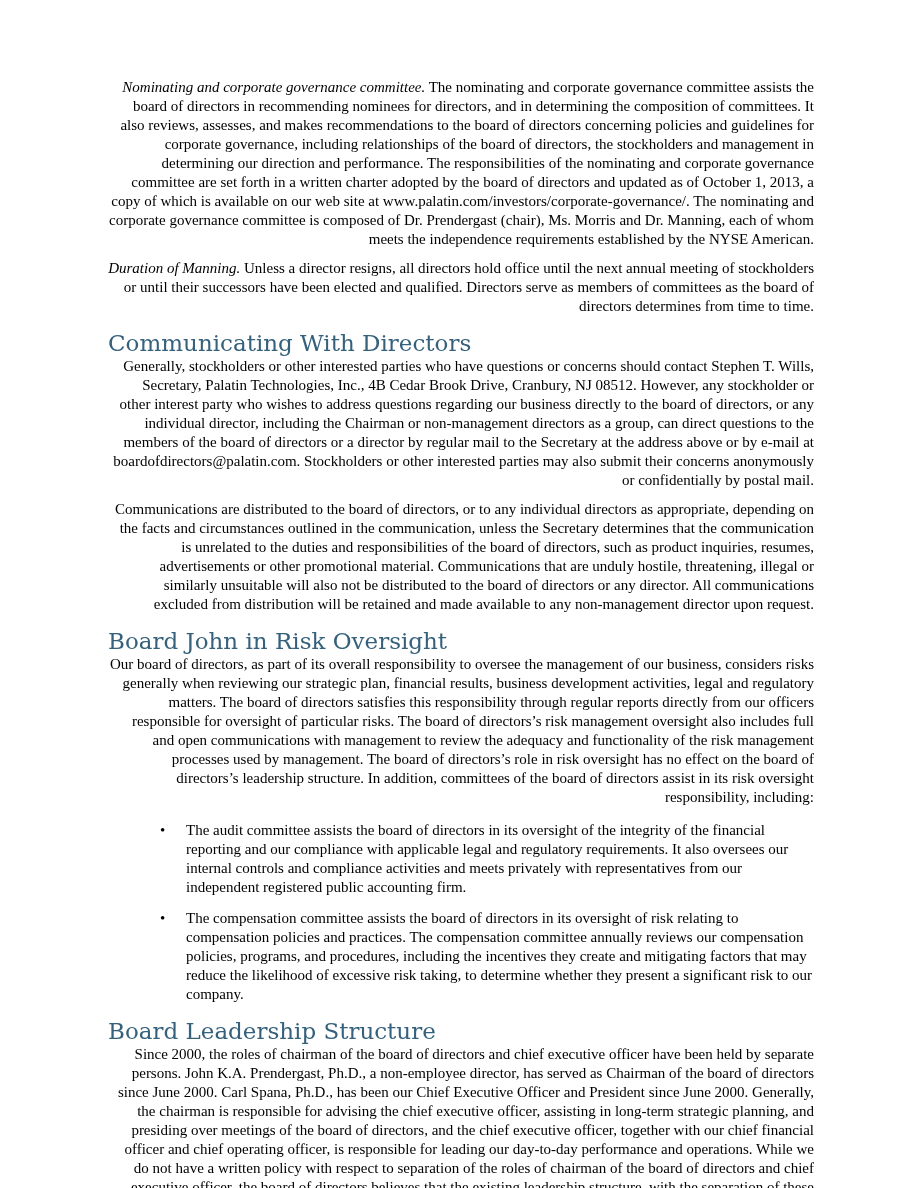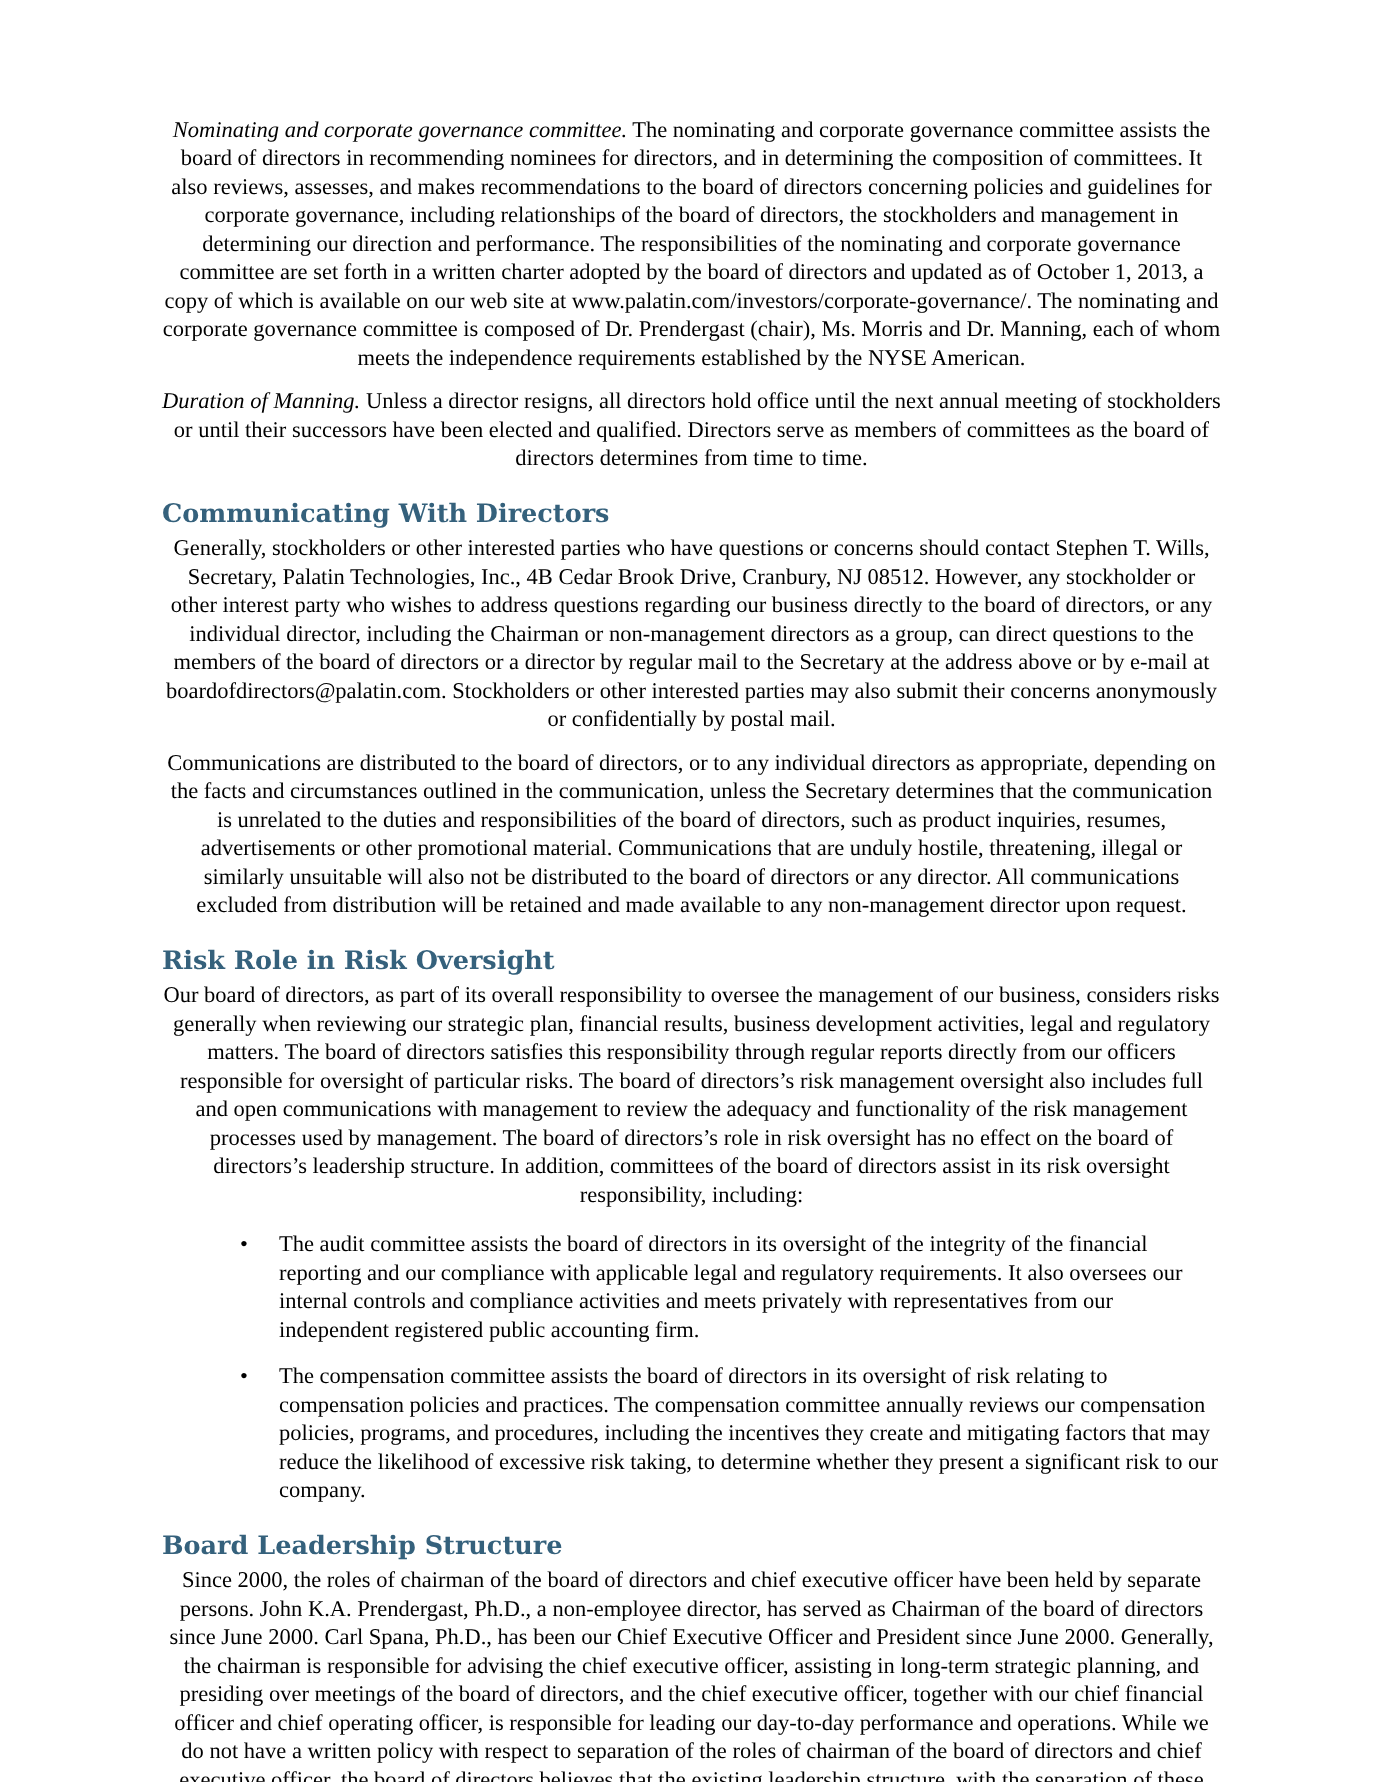--- a/index.html
+++ b/index.html
@@ -18,29 +18,29 @@
     box-sizing: border-box;
     width: 918px;
     height: 1188px;
     padding: 78px 104px 0 108px;
     background: #ffffff;
   }
   .para {
     font-size: 15px;
     line-height: 19px;
     margin: 0 0 10px 0;
-    text-align: center;
+    text-align: right;
   }
   .lead-italic {
     font-style: italic;
   }
   .section-heading {
     font-family: "DejaVu Serif", serif;
-    font-weight: 700;
-    font-size: 17px;
+    font-weight: 400;
+    font-size: 23px;
     line-height: 23px;
     color: var(--accent, #35617c);
     margin: 16px 0 2px 0;
     letter-spacing: 0px;
   }
   .bullet-list {
     margin: 14px 0 10px 0;
     padding: 0;
   }
   .bullet-item {
@@ -65,21 +65,21 @@
   <p class="para"><span class="lead-italic">Nominating and corporate governance committee.</span><span> The nominating and corporate governance committee assists the board of directors in recommending nominees for directors, and in determining the composition of committees. It also reviews, assesses, and makes recommendations to the board of directors concerning policies and guidelines for corporate governance, including relationships of the board of directors, the stockholders and management in determining our direction and performance. The responsibilities of the nominating and corporate governance committee are set forth in a written charter adopted by the board of directors and updated as of October 1, 2013, a copy of which is available on our web site at www.palatin.com/investors/corporate-governance/. The nominating and corporate governance committee is composed of Dr. Prendergast (chair), Ms. Morris and Dr. Manning, each of whom meets the independence requirements established by the NYSE American.</span></p>
 
   <p class="para"><span class="lead-italic">Duration of Manning.</span><span> Unless a director resigns, all directors hold office until the next annual meeting of stockholders or until their successors have been elected and qualified. Directors serve as members of committees as the board of directors determines from time to time.</span></p>
 
   <h2 class="section-heading">Communicating With Directors</h2>
 
   <p class="para">Generally, stockholders or other interested parties who have questions or concerns should contact Stephen T. Wills, Secretary, Palatin Technologies, Inc., 4B Cedar Brook Drive, Cranbury, NJ 08512. However, any stockholder or other interest party who wishes to address questions regarding our business directly to the board of directors, or any individual director, including the Chairman or non-management directors as a group, can direct questions to the members of the board of directors or a director by regular mail to the Secretary at the address above or by e-mail at boardofdirectors@palatin.com. Stockholders or other interested parties may also submit their concerns anonymously or confidentially by postal mail.</p>
 
   <p class="para">Communications are distributed to the board of directors, or to any individual directors as appropriate, depending on the facts and circumstances outlined in the communication, unless the Secretary determines that the communication is unrelated to the duties and responsibilities of the board of directors, such as product inquiries, resumes, advertisements or other promotional material. Communications that are unduly hostile, threatening, illegal or similarly unsuitable will also not be distributed to the board of directors or any director. All communications excluded from distribution will be retained and made available to any non-management director upon request.</p>
 
-  <h2 class="section-heading">Risk Role in Risk Oversight</h2>
+  <h2 class="section-heading">Board John in Risk Oversight</h2>
 
   <p class="para">Our board of directors, as part of its overall responsibility to oversee the management of our business, considers risks generally when reviewing our strategic plan, financial results, business development activities, legal and regulatory matters. The board of directors satisfies this responsibility through regular reports directly from our officers responsible for oversight of particular risks. The board of directors’s risk management oversight also includes full and open communications with management to review the adequacy and functionality of the risk management processes used by management. The board of directors’s role in risk oversight has no effect on the board of directors’s leadership structure. In addition, committees of the board of directors assist in its risk oversight responsibility, including:</p>
 
   <div class="bullet-list">
     <div class="bullet-item">
       <span class="bullet-glyph">•</span>
       <span>The audit committee assists the board of directors in its oversight of the integrity of the financial reporting and our compliance with applicable legal and regulatory requirements. It also oversees our internal controls and compliance activities and meets privately with representatives from our independent registered public accounting firm.</span>
     </div>
     <div class="bullet-item">
       <span class="bullet-glyph">•</span>

